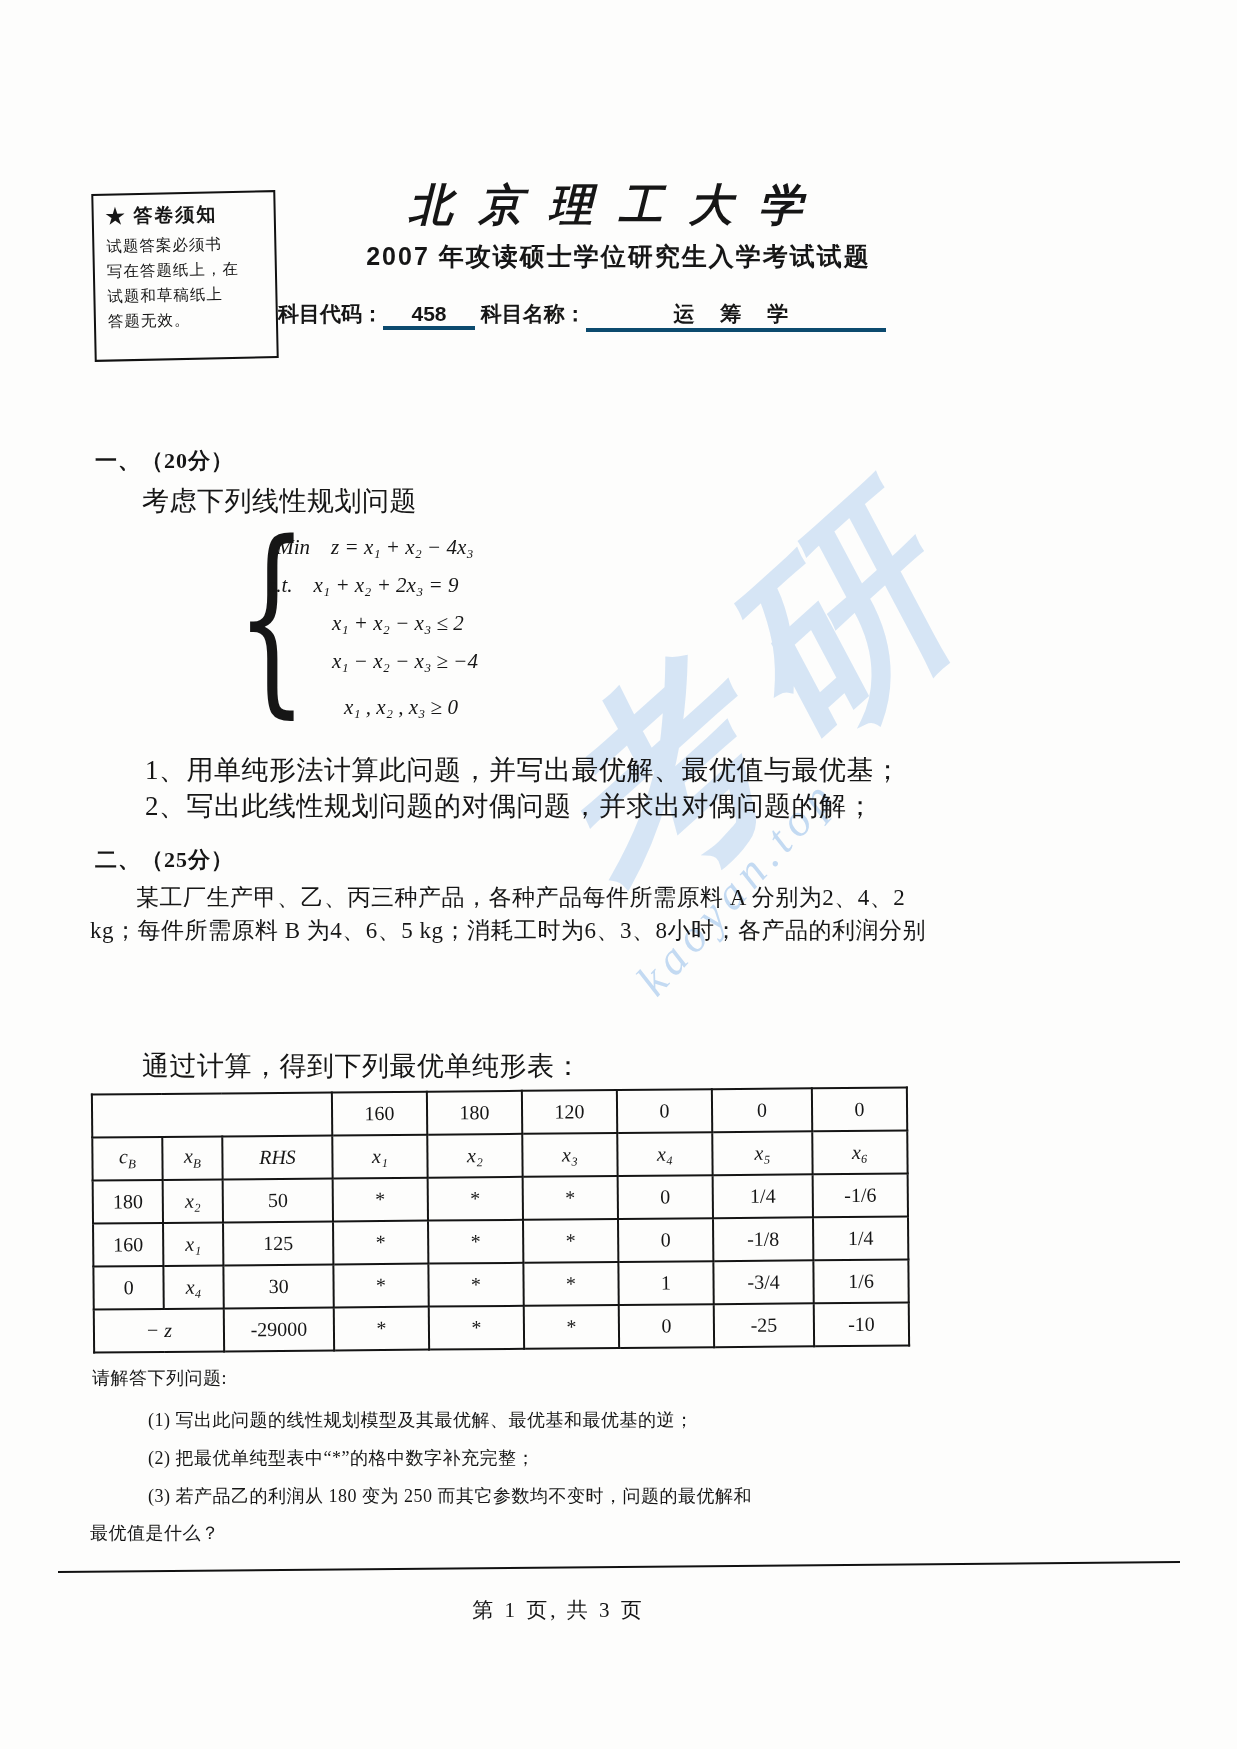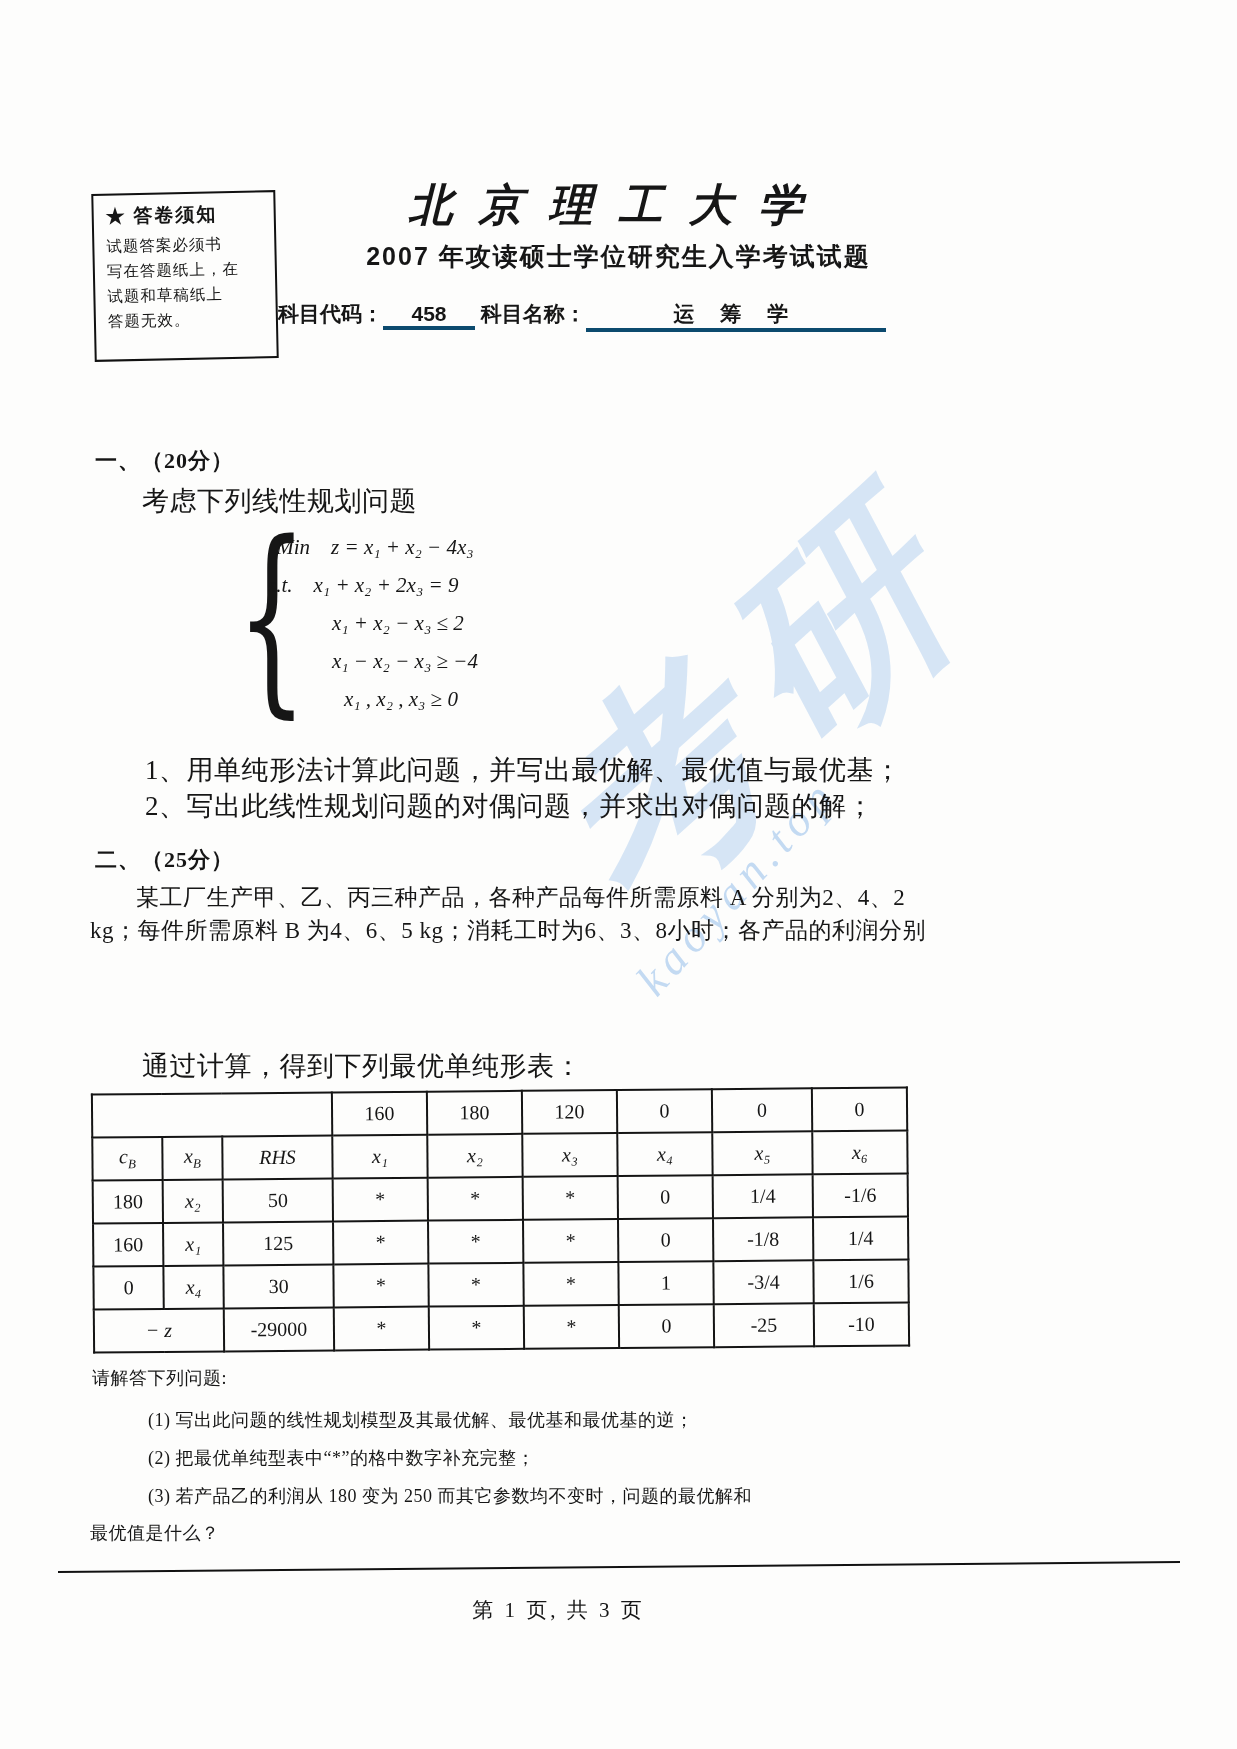--- a/index.html
+++ b/index.html
@@ -51,21 +51,21 @@
     left:236px; top:515px; font-size:205px; font-weight:400;
     transform:scaleX(.55); transform-origin:left center; line-height:1;
     font-family:"DejaVu Serif",serif;
   }
   .math-lines{left:268px; top:528px;}
   .math-line{
     font-style:italic; font-size:21px; line-height:38px; white-space:pre;
     font-family:"Liberation Serif","DejaVu Serif",serif;
   }
   .mi-0{margin-left:4px;text-align:center;} .mi-1{margin-left:0;}
-  .mi-2{margin-left:64px;} .mi-3{margin-left:64px;} .mi-4{margin-left:76px;}
+  .mi-2{margin-left:64px;} .mi-3{margin-left:64px;} .mi-4{margin-left:76px;margin-top:8px;}
   
   .para-line{font-size:23px; line-height:32.5px; letter-spacing:.5px; white-space:pre;}
   .indent{text-indent:46px;}
   
   table.simplex{
     border-collapse:collapse; table-layout:fixed;
     transform:rotate(-.5deg);
   }
   table.simplex td{
     border:2.2px solid #141414; text-align:center; vertical-align:middle;

